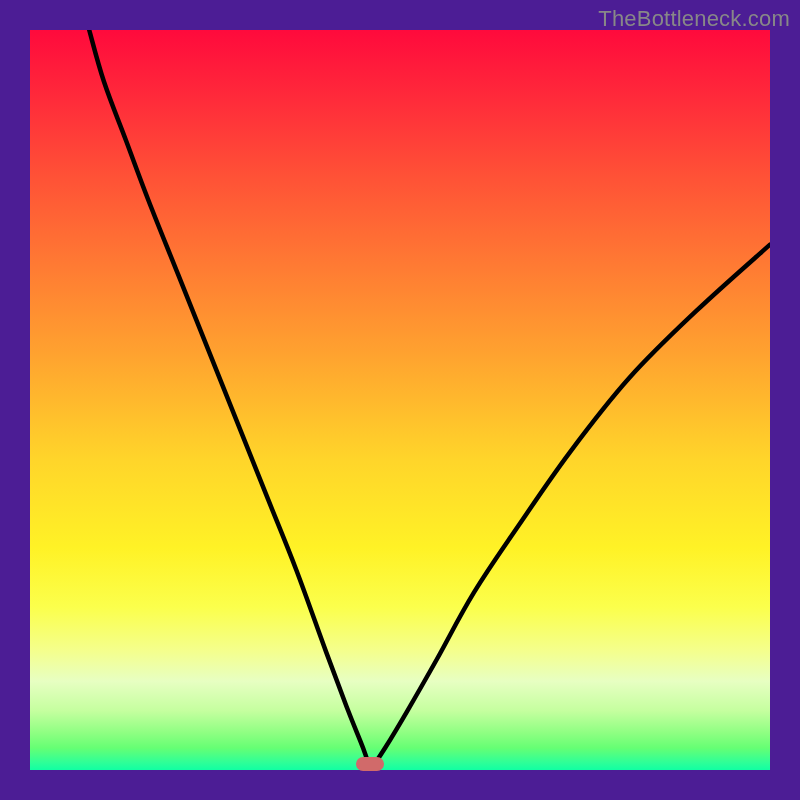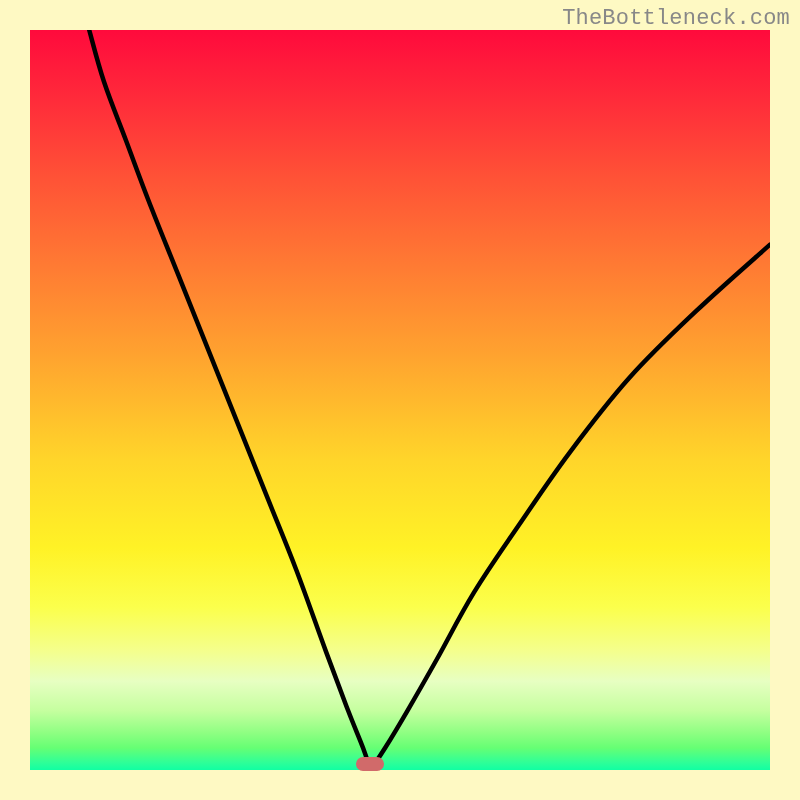--- a/index.html
+++ b/index.html
@@ -8,22 +8,21 @@
     width: 800px;
     height: 800px;
     overflow: hidden;
     background: #000;
     font-family: Arial, Helvetica, sans-serif;
   }
   .frame {
     position: relative;
     width: 800px;
     height: 800px;
-    background: #fef9c3;
-    font-family: Liberation Mono, monospace;
+    background: #4c1d95;
   }
   .plot-area {
     position: absolute;
     left: 30px;
     top: 30px;
     width: 740px;
     height: 740px;
     background: linear-gradient(
       to bottom,
       #ff0a3c 0%,

